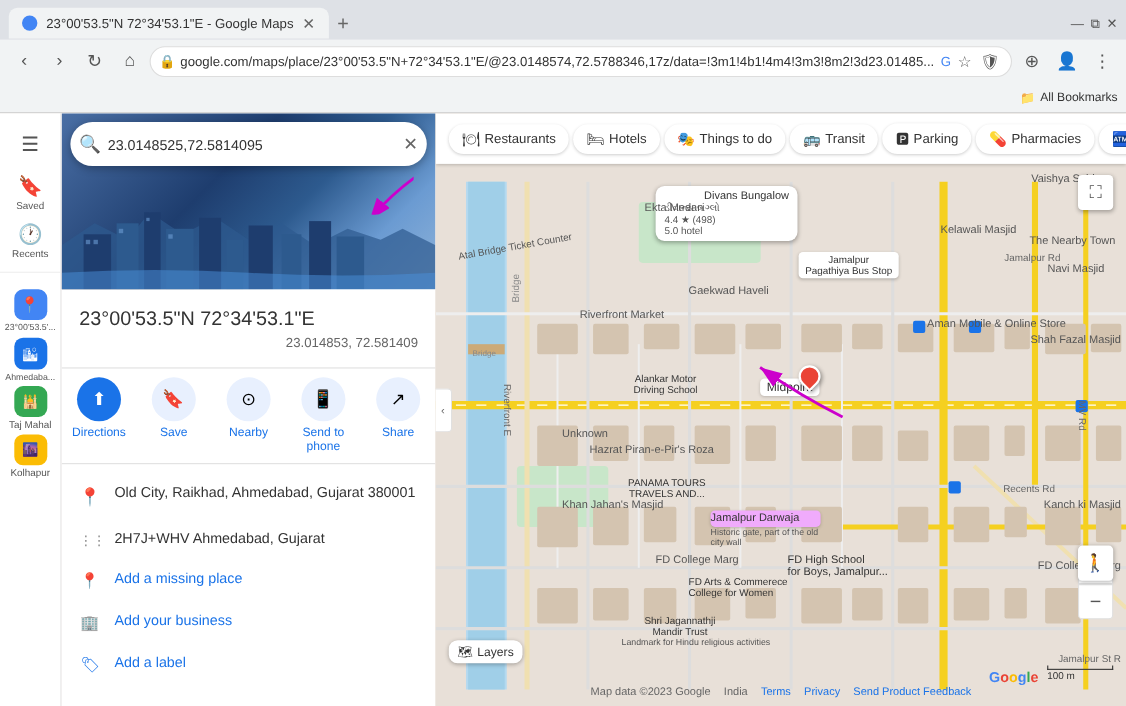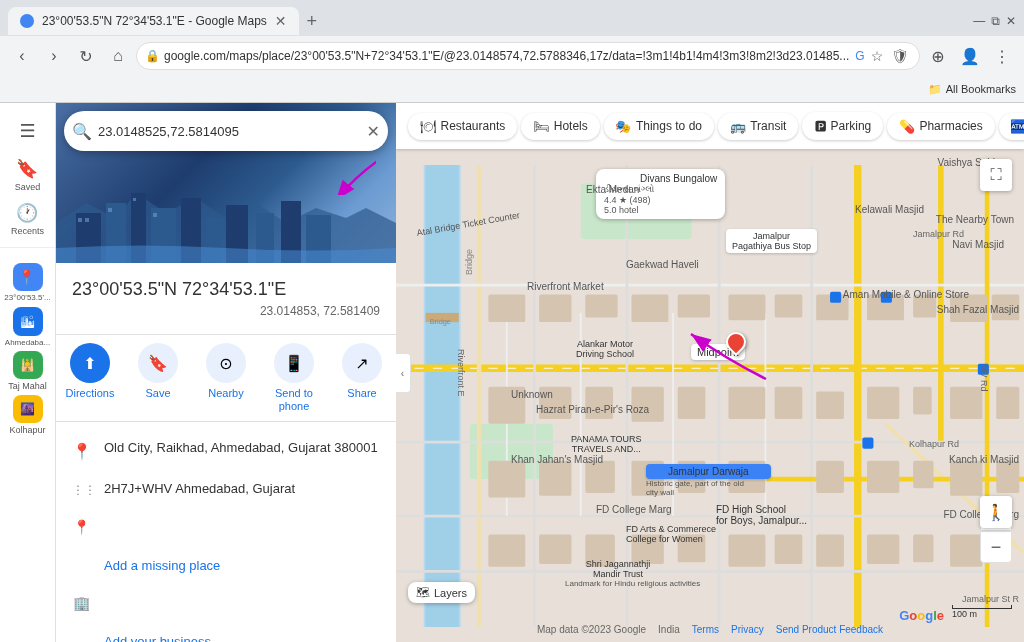--- a/index.html
+++ b/index.html
@@ -80,21 +80,21 @@
     .actions-row { display: flex; padding: 8px 0; border-bottom: 1px solid #e0e0e0; justify-content: space-around; }
     .action-btn { display: flex; flex-direction: column; align-items: center; gap: 4px; cursor: pointer; border: none; background: none; width: 60px; }
     .action-icon { width: 40px; height: 40px; border-radius: 50%; background: #e8f0fe; display: flex; align-items: center; justify-content: center; font-size: 16px; }
     .action-icon.blue { background: #1a73e8; color: white; }
     .action-label { font-size: 11px; color: #1a73e8; }
 
     .info-list { padding: 8px 0; }
     .info-item { display: flex; align-items: flex-start; padding: 10px 16px; gap: 12px; cursor: pointer; }
     .info-icon { font-size: 16px; color: #666; flex-shrink: 0; margin-top: 2px; width: 20px; text-align: center; }
     .info-text { font-size: 13px; color: #333; }
-    .info-text-blue { font-size: 13px; color: #1a73e8; margin-top: 41px; }
+    .info-text-blue { font-size: 13px; color: #1a73e8; }
 
     
     .map-area {
       flex: 1; position: relative; overflow: hidden;
       background: #e8e0d8;
     }
 
     
     .map-toolbar {
       position: absolute; top: 0; left: 0; right: 0; height: 46px;
@@ -573,21 +573,21 @@
       <div class="map-label" style="top:240px; left:115px;">Unknown</div>
       <div class="map-label" style="top:255px; left:140px;">Hazrat Piran-e-Pir's Roza</div>
 
       <div style="position:absolute; top:285px; left:175px;">
         <div style="font-size:9px; color:#333; text-align:center;">PANAMA TOURS<br>TRAVELS AND...</div>
       </div>
 
       <div class="map-label" style="top:305px; left:115px;">Khan Jahan's Masjid</div>
 
       <div style="position:absolute; top:315px; left:250px;">
-        <div style="background:#3b82f6; border-radius:4px; padding:2px 22px; box-shadow: 0 1px 3px rgba(0,0,0,0.2); font-size:10px;">
+        <div style="background:#f0abfc; border-radius:4px; padding:2px 0; box-shadow: 0 1px 3px rgba(0,0,0,0.2); font-size:10px;">
           <span style="color:#333;">Jamalpur Darwaja</span>
         </div>
         <div style="font-size:8px; color:#555; max-width:100px;">Historic gate, part of the old city wall</div>
       </div>
 
       <div class="map-label" style="top:355px; left:200px;">FD College Marg</div>
 
       <div style="position:absolute; top:355px; left:320px;">
         <div style="font-size:10px; color:#333;">FD High School<br>for Boys, Jamalpur...</div>
       </div>
@@ -595,21 +595,21 @@
       <div style="position:absolute; top:375px; left:230px;">
         <div style="font-size:9px; color:#333;">FD Arts &amp; Commerece<br>College for Women</div>
       </div>
 
       <div style="position:absolute; top:410px; left:140px;">
         <div style="font-size:9px; color:#333; text-align:center;">Shri Jagannathji<br>Mandir Trust</div>
         <div style="font-size:8px; color:#555;padding-left:29px;">Landmark for Hindu religious activities</div>
       </div>
 
       <div class="map-road-label" style="top:215px; right:35px; writing-mode:vertical-rl;">MV Rd</div>
-      <div class="map-road-label" style="top:290px; right:65px;">Kolhapur Rd</div>
+      <div class="map-road-label" style="top:290px; right:65px;">Recents Rd</div>
       <div class="map-road-label" style="top:445px; right:5px;">Jamalpur St R</div>
 
       <div class="map-label" style="top:360px; right:5px;">FD College Marg</div>
 
       <div class="map-label" style="top:305px; right:5px;">Kanch ki Masjid</div>
 
     </div>
 
     <div class="collapse-btn">‹</div>
 

